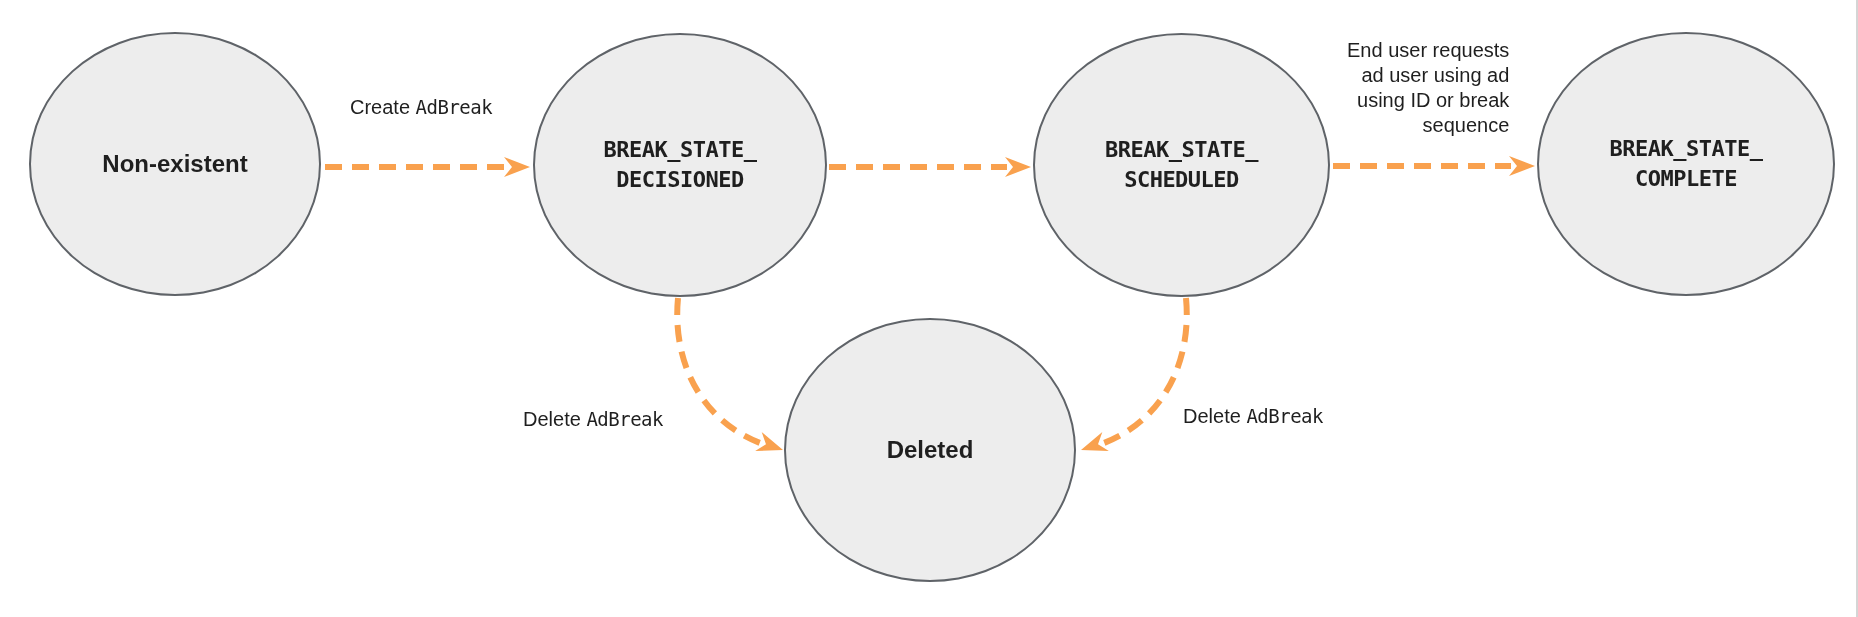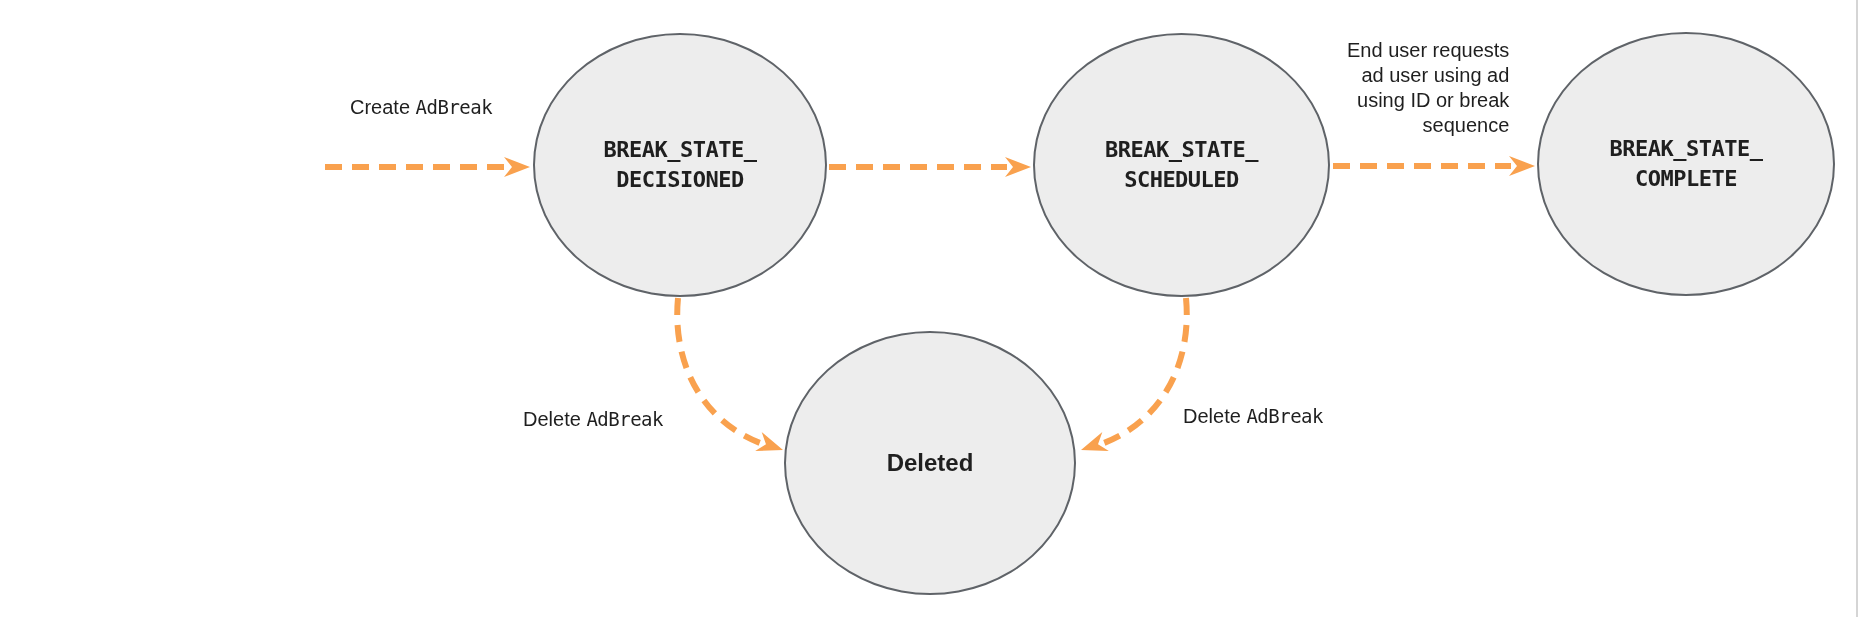--- a/index.html
+++ b/index.html
@@ -73,37 +73,41 @@
     <path class="dash" d="M1333,166 H1511"></path>
     <path class="head" d="M1535,166 L1509,156 L1517,166 L1509,176 Z"></path>
 
     <path class="dash" d="M678,298 C672,362 701,420 760,443"></path>
     <path class="head" d="M0,0 L-26,-10 L-18,0 L-26,10 Z" transform="translate(783,450) rotate(19)"></path>
 
     <path class="dash" d="M1186,298 C1192,362 1163,420 1104,443"></path>
     <path class="head" d="M0,0 L-26,-10 L-18,0 L-26,10 Z" transform="translate(1081,450) rotate(161)"></path>
   </svg>
 
+  <div class="node plain" style="left:29px;top:32px;width:292px;height:264px;">
+    <span>Non-existent</span>
+    <span></span>
+  </div>
 
   <div class="node code" style="left:533px;top:33px;width:294px;height:264px;">
     <span>BREAK_STATE_</span>
     <span>DECISIONED</span>
   </div>
 
   <div class="node code" style="left:1033px;top:33px;width:297px;height:264px;">
     <span>BREAK_STATE_</span>
     <span>SCHEDULED</span>
   </div>
 
   <div class="node code" style="left:1537px;top:32px;width:298px;height:264px;">
     <span>BREAK_STATE_</span>
     <span>COMPLETE</span>
   </div>
 
-  <div class="node plain" style="left:784px;top:331px;width:292px;height:264px;text-align:center;">
+  <div class="node plain" style="left:784px;top:318px;width:292px;height:264px;text-align:center;">
     <span>Deleted</span>
     <span></span>
   </div>
 
   <div class="edge-label" style="left:350px;top:95px;">
     <span>Create </span><span class="mono">AdBreak</span>
   </div>
 
   <div class="edge-label" style="left:833px;top:88px;">
   </div>

